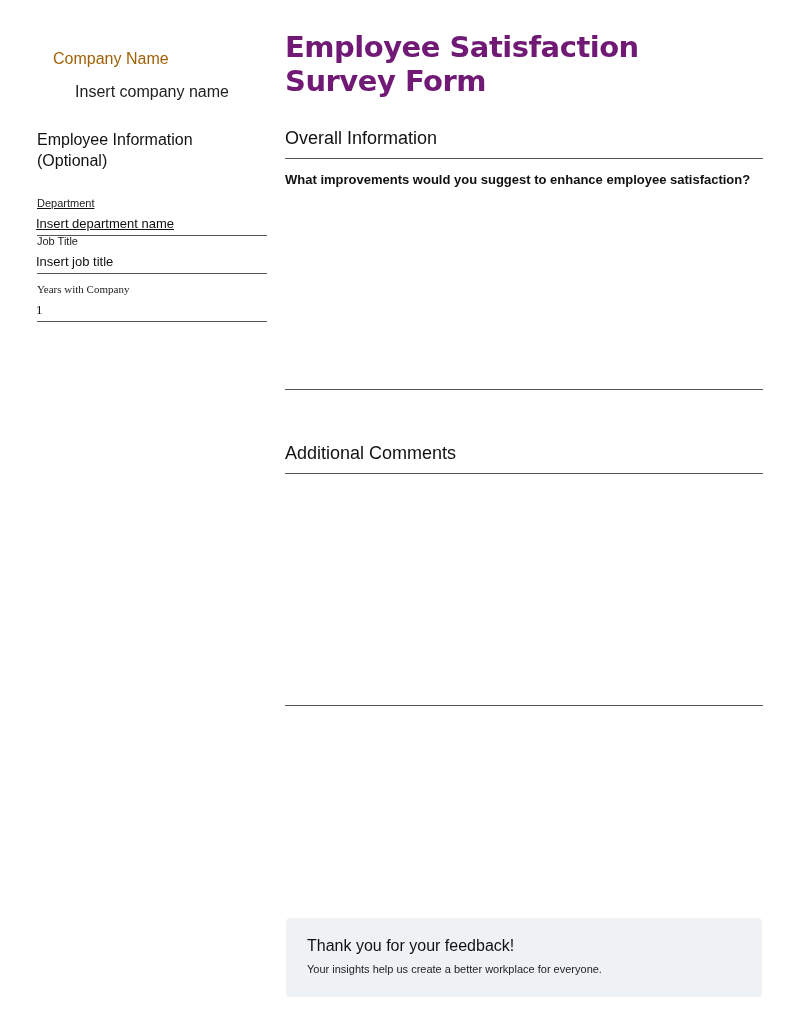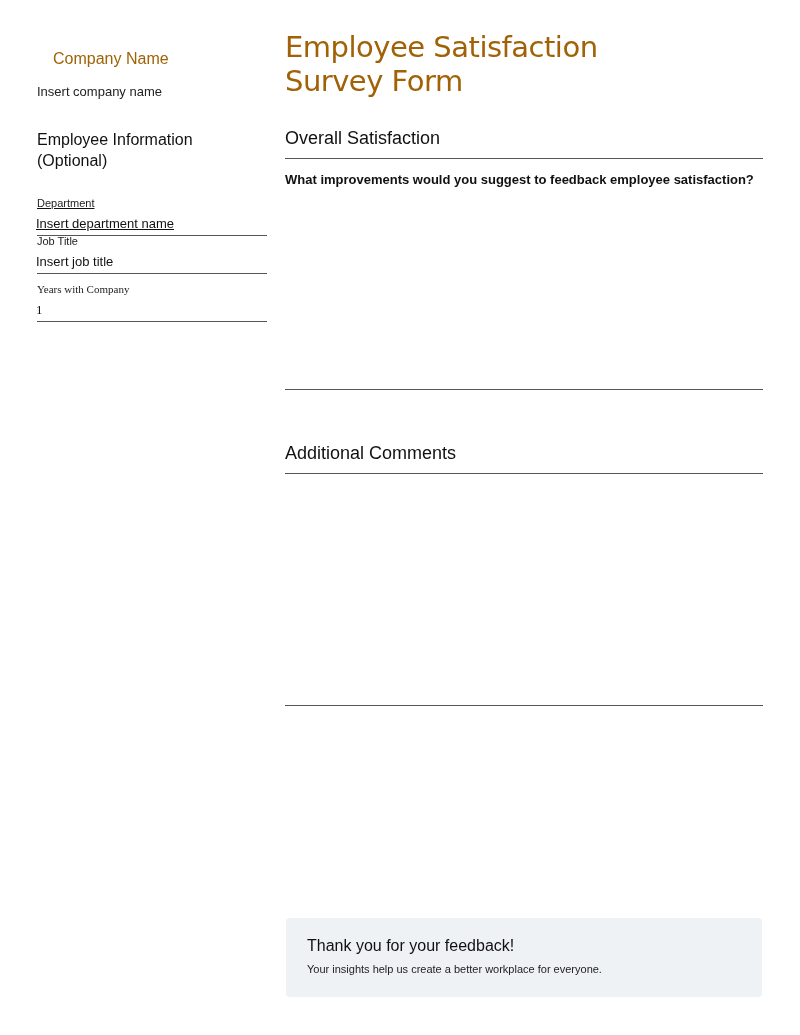--- a/index.html
+++ b/index.html
@@ -1,25 +1,25 @@
 <!DOCTYPE html>
 <html><head>
 <meta charset="utf-8">
 <style>
   html, body { margin: 0; padding: 0; background: #ffffff; }
   body { width: 800px; height: 1035px; position: relative; font-family: "Liberation Sans", sans-serif; color: #111; overflow: hidden; }
   .sidebar { position: absolute; left: 37px; top: 34px; width: 230px; }
   .company-label { font-size: 16px; font-weight: 500; margin: 16px; line-height: 18px; color: #a16207; }
-  .company-value { font-size: 13px; margin-top: 3px; line-height: 16px; color: #222; }
+  .company-value { font-size: 16px; margin-top: 3px; line-height: 16px; color: #222; text-align: center; }
   .emp-heading { font-size: 16px; margin: 0; position: absolute; top: 95px; line-height: 21px; color: #111; }
   .field { position: absolute; left: 0; width: 230px; border-bottom: 1px solid #555; }
   .field-label { font-size: 11px; color: #222; line-height: 13px; }
   .field-value { font-size: 13px; color: #111; margin-top: 6px; line-height: 15px; padding-bottom: 4px; margin-left: -1px; }
   .main { position: absolute; left: 285px; top: 30px; width: 478px; }
-  .title { font-family: "DejaVu Sans", sans-serif; font-size: 29px; line-height: 34px; margin: 0; font-weight: 400; letter-spacing: -0.5px; color: #a16207; }
+  .title { font-family: "DejaVu Sans", sans-serif; font-size: 29px; line-height: 34px; margin: 0; font-weight: 700; letter-spacing: -0.5px; color: #701a75; }
   .section-title { font-size: 18px; color: #111; line-height: 22px; }
   .rule { height: 1px; background: #555; width: 478px; }
   .question { font-size: 13px; font-weight: bold; color: #111; line-height: 16px; }
   .answer-area { position: absolute; left: 0; width: 478px; border: none; outline: none; resize: none; background: transparent; font-family: "Liberation Sans", sans-serif; font-size: 13px; }
   .thanks { position: absolute; left: 286px; top: 918px; width: 476px; height: 79px; background: #eff2f5; border-radius: 4px; }
   .thanks-title { position: absolute; left: 21px; top: 19px; font-size: 16px; color: #111; }
   .thanks-sub { position: absolute; left: 21px; top: 45px; font-size: 11px; color: #222; }
 </style>
 </head>
 <body>
@@ -46,23 +46,23 @@
     <div class="field-value">1</div>
   </div>
 </div>
 
 <div class="main">
   <h1 class="title">
     <div>Employee Satisfaction</div>
     <div>Survey Form</div>
   </h1>
 
-  <div class="section-title" style="position:absolute; top:97px;">Overall Satisfaction</div>
+  <div class="section-title" style="position:absolute; top:97px;">Overall Information</div>
   <div class="rule" style="position:absolute; top:128px;"></div>
-  <div class="question" style="position:absolute; top:142px;">What improvements would you suggest to feedback employee satisfaction?</div>
+  <div class="question" style="position:absolute; top:142px;">What improvements would you suggest to enhance employee satisfaction?</div>
   <textarea class="answer-area" style="top: 165px; height: 190px;"></textarea>
   <div class="rule" style="position:absolute; top:359px;"></div>
 
   <div class="section-title" style="position:absolute; top:412px;">Additional Comments</div>
   <div class="rule" style="position:absolute; top:443px;"></div>
   <textarea class="answer-area" style="top: 448px; height: 225px;"></textarea>
   <div class="rule" style="position:absolute; top:675px;"></div>
 </div>
 
 <div class="thanks">

